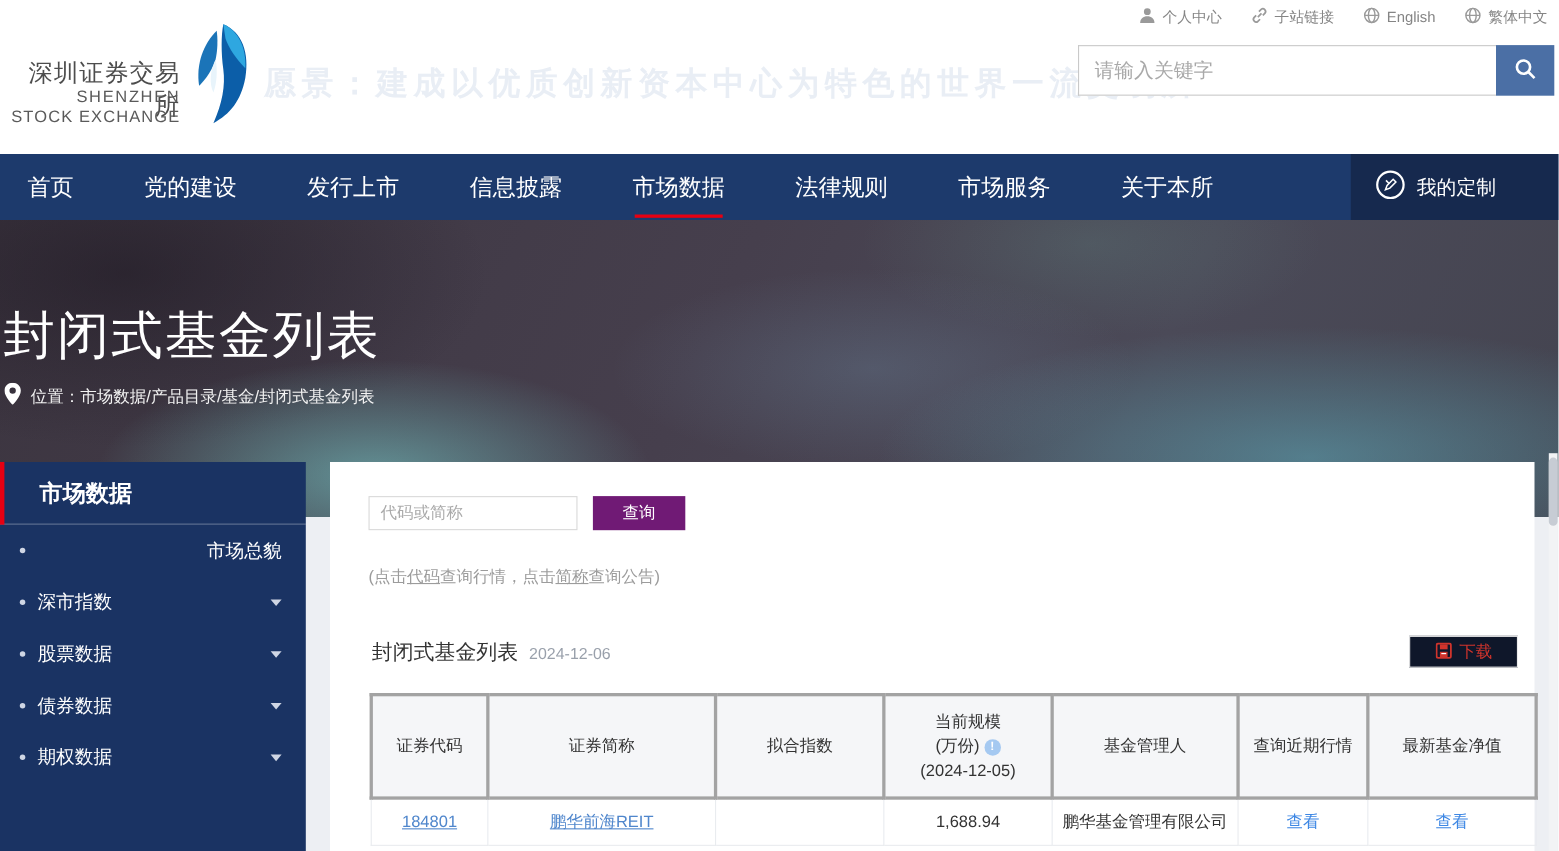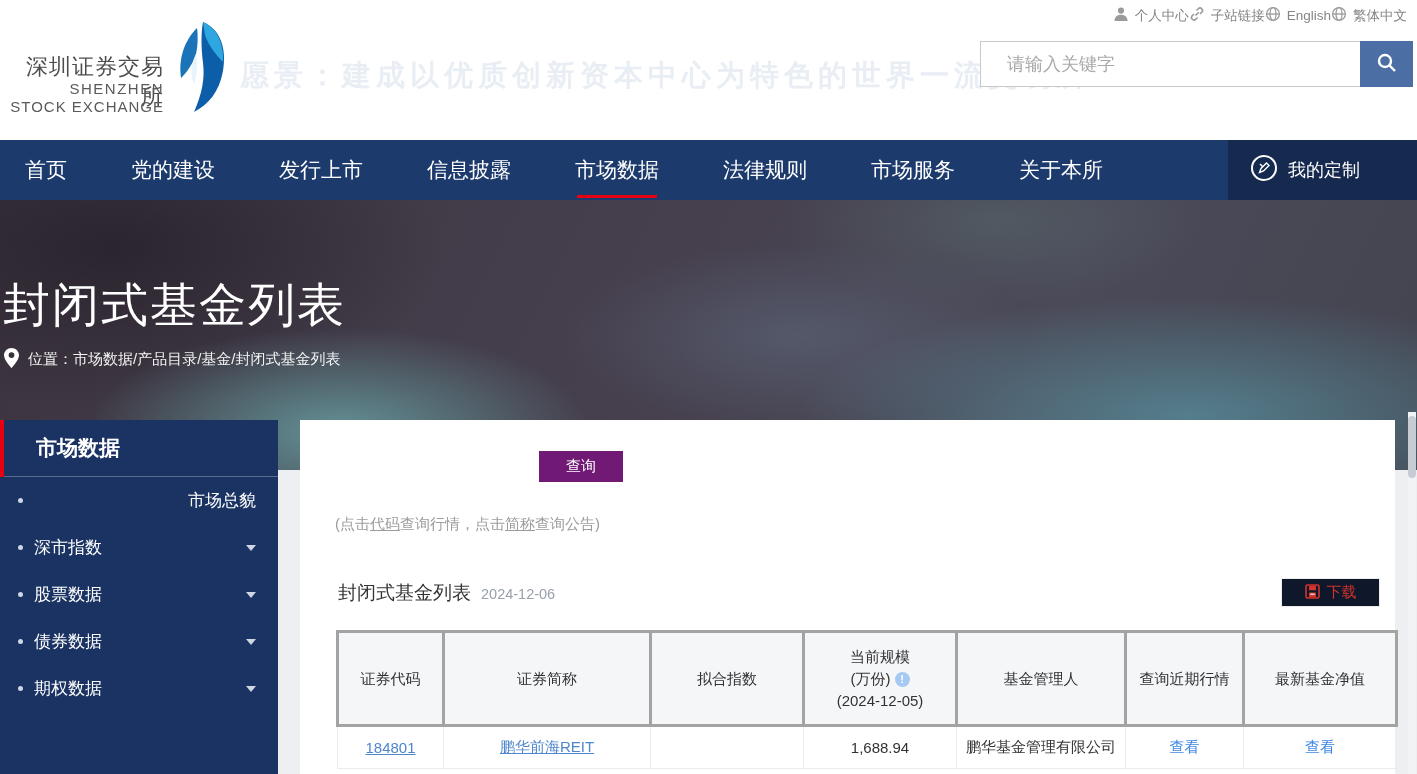--- a/index.html
+++ b/index.html
@@ -7,25 +7,25 @@
   .stage { position:relative; width:1417px; height:774px; overflow:hidden; background:#fff; }
 
   
   .topbar { position:absolute; left:0; top:0; width:1417px; height:140px; background:#fff; }
   .logo-zh { position:absolute; left:6px; top:52px; width:158px; font-size:22px; color:#4d4d4d; text-align:right; letter-spacing:1px; font-weight:500; }
   .logo-en1 { position:absolute; left:0; top:80px; width:164px; font-size:15px; color:#5a5a5a; text-align:right; letter-spacing:1.5px; }
   .logo-en2 { position:absolute; left:0; top:98px; width:164px; font-size:15px; color:#5a5a5a; text-align:right; letter-spacing:1px; }
   .logo-mark { position:absolute; left:170px; top:20px; }
   .slogan { position:absolute; left:240px; top:56px; font-family:"DejaVu Serif",serif; font-weight:bold; font-size:29px; letter-spacing:5px; color:#e9eef5; white-space:nowrap; }
 
-  .utility { position:absolute; right:10px; top:6px; display:flex; align-items:center; }
+  .utility { position:absolute; right:10px; top:6px; display:flex; align-items:center; gap:26px; }
   .u-item { display:flex; align-items:center; gap:6px; color:#858585; font-size:13.5px; cursor:pointer; }
 
   .search { position:absolute; right:4px; top:41px; width:433px; height:46px; display:flex; }
-  .search input { flex:1; border:1px solid #c9c9c9; border-right:none; font-size:18px; padding-left:26px; color:#333; outline:none; font-family:"Liberation Sans",sans-serif; }
+  .search input { flex:1; border:1px solid #c9c9c9; border-right:none; font-size:18px; padding-left:14px; color:#333; outline:none; font-family:"Liberation Sans",sans-serif; }
   .search input::placeholder { color:#a9a9a9; }
   .search button { width:53px; height:46px; border:none; background:#4b6fa5; cursor:pointer; display:flex; align-items:center; justify-content:center; }
 
   
   .mainnav { position:absolute; left:0; top:140px; width:1417px; height:60px; background:#1d3a6c; display:flex; align-items:center; padding-left:25px; gap:64px; }
   .nav-item { position:relative; height:61px; display:flex; align-items:center; color:#fff; font-size:21px; cursor:pointer; white-space:nowrap; }
   .nav-underline { position:absolute; left:2px; right:2px; bottom:3px; height:3px; background:#e60012; }
   .my-custom { position:absolute; right:0; top:140px; width:189px; height:60px; background:#16294e; display:flex; align-items:center; gap:10px; padding-left:22px; cursor:pointer; }
   .my-custom .label { color:#fff; font-size:18px; }
 
@@ -228,20 +228,21 @@
       <span class="caret"></span>
     </div>
     <div class="side-item">
       <span class="bullet"></span>
       <span>期权数据</span>
       <span class="caret"></span>
     </div>
   </aside>
 
   <main class="card">
+    <input type="text" class="q-input" placeholder="代码或简称" style="">
     <button class="q-btn">查询</button>
 
     <div class="hint"><span>(点击</span><span class="u">代码</span><span>查询行情，点击</span><span class="u">简称</span><span>查询公告)</span></div>
 
     <div class="sec-row">
       <span class="sec-title">封闭式基金列表</span>
       <span class="sec-date">2024-12-06</span>
     </div>
     <button class="download">
       <span>

